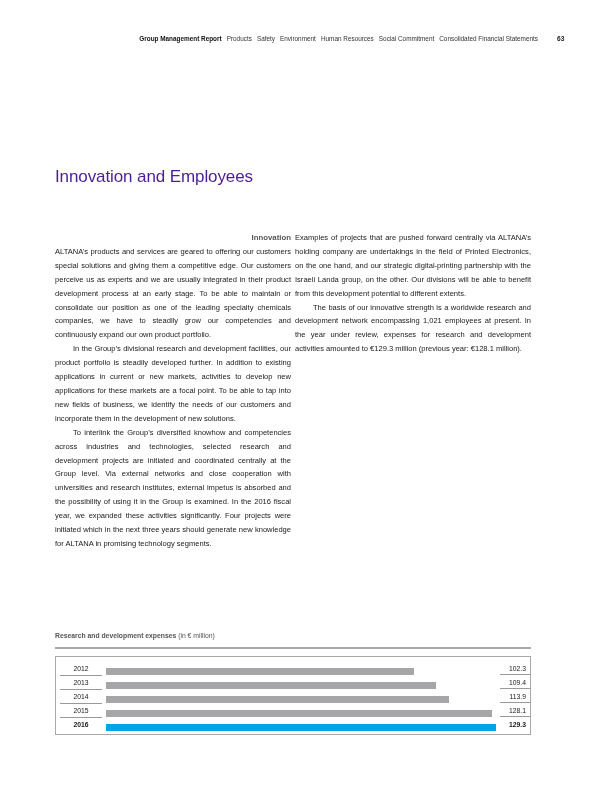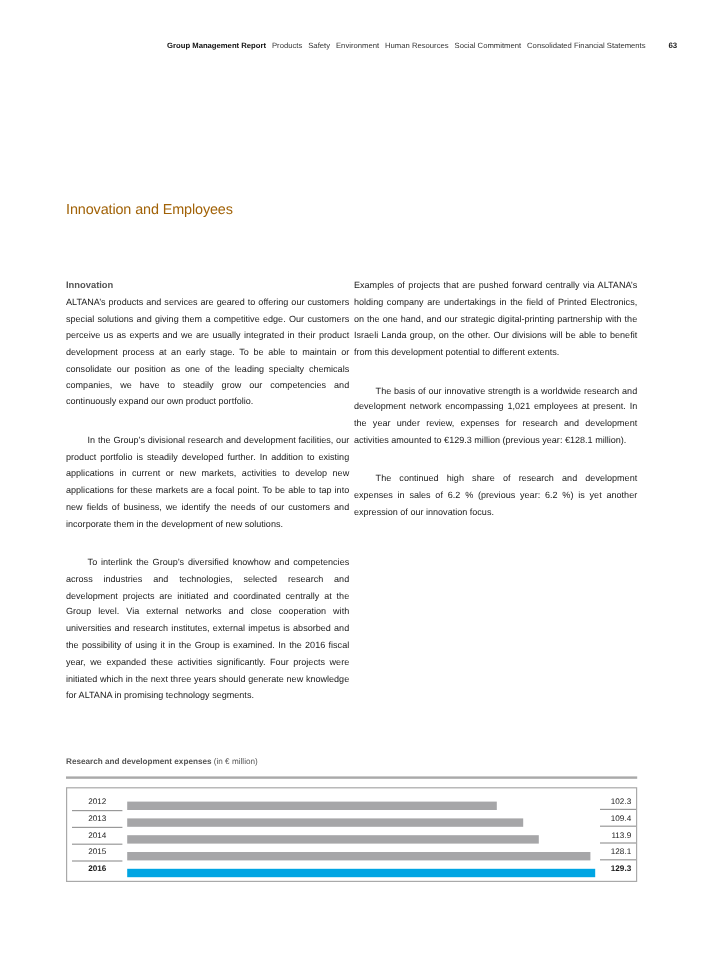--- a/index.html
+++ b/index.html
@@ -6,28 +6,28 @@
   body { width: 601px; height: 800px; position: relative; overflow: hidden;
          font-family: "Liberation Sans", sans-serif; color: #1a1a1a; }
 
   .topnav { position: absolute; top: 33px; left: 0; width: 601px; height: 12px;
             font-size: 6.4px; color: #333; }
   .topnav .items { position: absolute; right: 63px; top: 2px; white-space: nowrap; }
   .topnav .items span { margin-left: 5px; }
   .topnav .items span.active { color: #111; font-weight: bold; }
   .topnav .pageno { position: absolute; left: 557px; top: 2px; font-weight: bold; color: #222; font-size: 6.6px; }
 
-  .title { position: absolute; left: 55px; top: 167px; font-size: 12px; color: #a16207; letter-spacing: -0.1px; }
+  .title { position: absolute; left: 55px; top: 167px; font-size: 17px; color: #4c1d95; letter-spacing: -0.1px; }
 
   .col { position: absolute; top: 231px; width: 236px; font-size: 7.55px; line-height: 13.9px; color: #1a1a1a; }
   .col.left { left: 55px; }
   .col.right { left: 295px; top: 231px; }
-  .col h3 { margin: 0; font-size: 7.8px; font-weight: bold; color: #555; line-height: 13.9px; }
+  .col h3 { margin: 0; font-size: 7.8px; font-weight: bold; color: #555; line-height: 13.9px; text-align: right; }
   .col p { margin: 0; text-align: justify; text-align-last: left; }
-  .col p.indent { text-indent: 18px; margin-top: 18px; }
+  .col p.indent { text-indent: 18px; }
 
   .chart-title { position: absolute; left: 55px; top: 632px; font-size: 6.8px; color: #555; }
   .chart-title b { font-weight: bold; color: #555; }
   .rule-top { position: absolute; left: 55px; top: 647px; width: 476px; height: 2px; background: #a9a9a9; }
 
   .chart { position: absolute; left: 55px; top: 656px; width: 474px; height: 77px;
            border: 1.5px solid #a9a9a9; box-sizing: content-box; }
   .row { position: absolute; left: 0; width: 474px; height: 13px; }
   .row .year { position: absolute; left: 4px; width: 42px; height: 12px; font-size: 6.8px;
                text-align: center; line-height: 12px; border-bottom: 1px solid #999; }
@@ -51,21 +51,20 @@
 <div class="col left">
   <h3>Innovation</h3>
   <p>ALTANA’s products and services are geared to offering our customers special solutions and giving them a competitive edge. Our customers perceive us as experts and we are usually integrated in their product development process at an early stage. To be able to maintain or consolidate our position as one of the leading specialty chemicals companies, we have to steadily grow our competencies and continuously expand our own product portfolio.</p>
   <p class="indent">In the Group’s divisional research and development facilities, our product portfolio is steadily developed further. In addition to existing applications in current or new markets, activities to develop new applications for these markets are a focal point. To be able to tap into new fields of business, we identify the needs of our customers and incorporate them in the development of new solutions.</p>
   <p class="indent">To interlink the Group’s diversified knowhow and competencies across industries and technologies, selected research and development projects are initiated and coordinated centrally at the Group level. Via external networks and close cooperation with universities and research institutes, external impetus is absorbed and the possibility of using it in the Group is examined. In the 2016 fiscal year, we expanded these activities significantly. Four projects were initiated which in the next three years should generate new knowledge for ALTANA in promising technology segments.</p>
 </div>
 
 <div class="col right">
   <p>Examples of projects that are pushed forward centrally via ALTANA’s holding company are undertakings in the field of Printed Electronics, on the one hand, and our strategic digital-printing partnership with the Israeli Landa group, on the other. Our divisions will be able to benefit from this development potential to different extents.</p>
   <p class="indent">The basis of our innovative strength is a worldwide research and development network encompassing 1,021 employees at present. In the year under review, expenses for research and development activities amounted to €129.3 million (previous year: €128.1 million).</p>
-  <p class="indent">The continued high share of research and development expenses in sales of 6.2 % (previous year: 6.2 %) is yet another expression of our innovation focus.</p>
 </div>
 
 <div class="chart-title">
   <b>Research and development expenses</b>
   <span>(in € million)</span>
 </div>
 <div class="rule-top"></div>
 
 <div class="chart" id="chart">
     <div class="row" style="top: 6px;">

